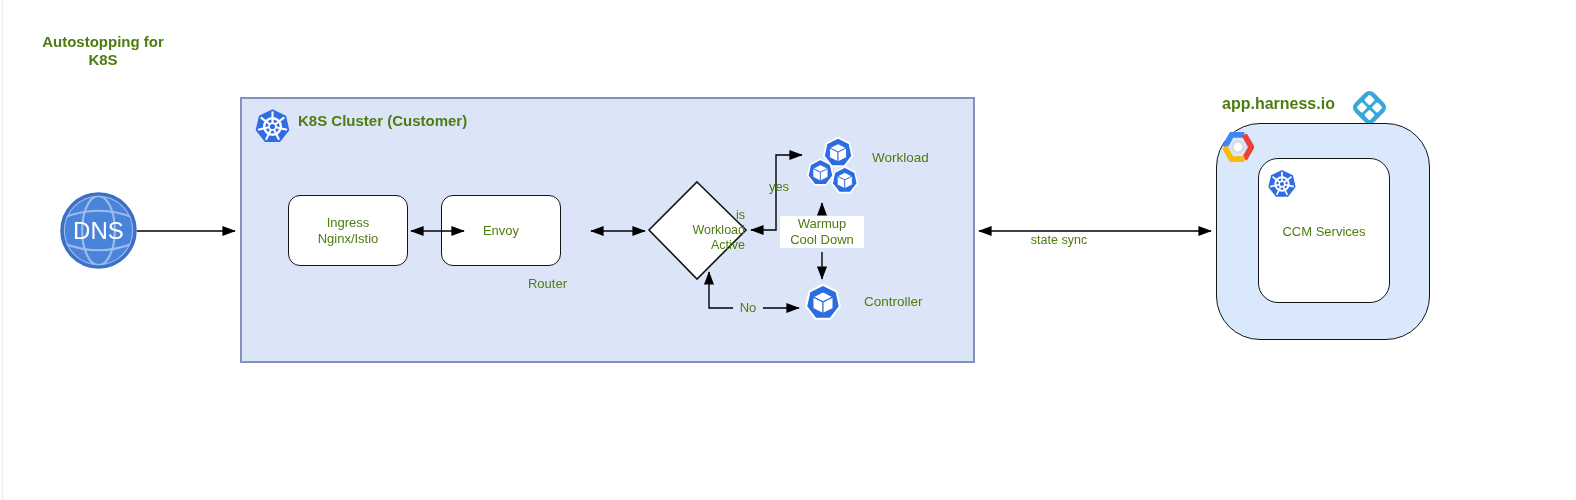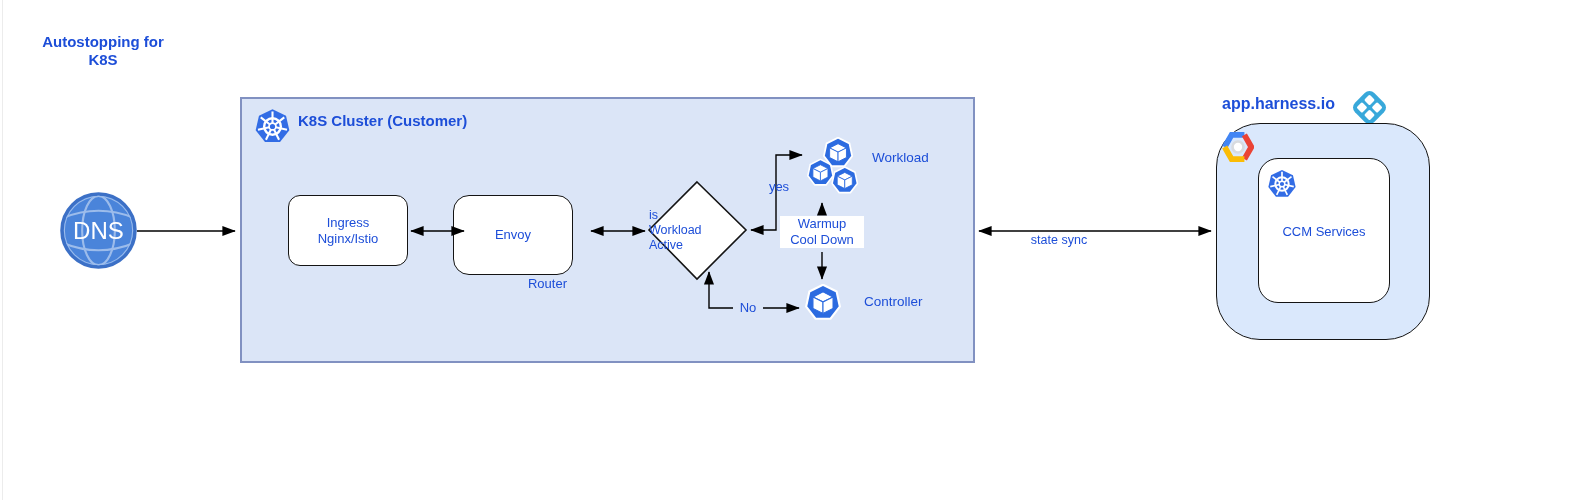--- a/index.html
+++ b/index.html
@@ -1,18 +1,18 @@
 <!DOCTYPE html>
 <html><head>
 <meta charset="utf-8">
 <style>
   html,body{margin:0;padding:0;background:#ffffff;}
   #canvas{
     position:relative;width:1576px;height:500px;background:#ffffff;overflow:hidden;
-    font-family:"Liberation Sans",sans-serif;color:#1d4ed8;
+    font-family:"Liberation Sans",sans-serif;color:#4d7c0f;
   }
   .abs{position:absolute;box-sizing:border-box;}
   .page-edge{left:2px;top:0;width:1px;height:500px;background:#ececec;}
   .page-title{left:18px;top:33px;width:170px;text-align:center;font-size:15px;font-weight:bold;line-height:18px;}
   .cluster-box{
     left:240px;top:97px;width:735px;height:266px;
     background:#dbe5f7;border:2px solid #8191c1;
   }
   .harness-box{
     left:1216px;top:123px;width:214px;height:217px;
@@ -21,25 +21,25 @@
   .ccm-box{
     left:1258px;top:158px;width:132px;height:145px;
     background:#ffffff;border:1.4px solid #141414;border-radius:20px;
   }
   .node{
     background:#ffffff;border:1.6px solid #141414;border-radius:12px;
     display:flex;align-items:center;justify-content:center;text-align:center;
     font-size:13px;line-height:16px;
   }
   .ingress-node{left:288px;top:195px;width:120px;height:71px;}
-  .envoy-node{left:453px;top:195px;width:120px;height:80px;border-radius:16px;}
+  .envoy-node{left:441px;top:195px;width:120px;height:71px;}
   .caption{font-size:13px;text-align:right;}
   .router-caption{left:487px;top:276px;width:80px;}
   .cluster-title{left:298px;top:112px;font-size:15px;font-weight:bold;}
-  .decision-text{left:649px;top:208px;width:96px;text-align:left;font-size:12.5px;line-height:15px;}
+  .decision-text{left:649px;top:208px;width:96px;text-align:right;font-size:12.5px;line-height:15px;}
   .edge-label{font-size:13px;text-align:center;}
   .yes-label{left:764px;top:179px;width:30px;}
   .no-label{left:733px;top:300px;width:30px;background:#dbe5f7;}
   .warmup-label{left:780px;top:216px;width:84px;background:#ffffff;line-height:16px;}
   .services-label{left:872px;top:150px;font-size:13.5px;}
   .controller-label{left:864px;top:294px;font-size:13.5px;}
   .state-sync-label{left:1018px;top:224px;width:82px;background:#ffffff;font-size:12.5px;margin-top:9px;}
   .harness-domain{left:1222px;top:95px;font-size:16px;font-weight:bold;}
   .ccm-label{left:1258px;top:224px;width:132px;text-align:center;font-size:13px;}
   svg{display:block;}

